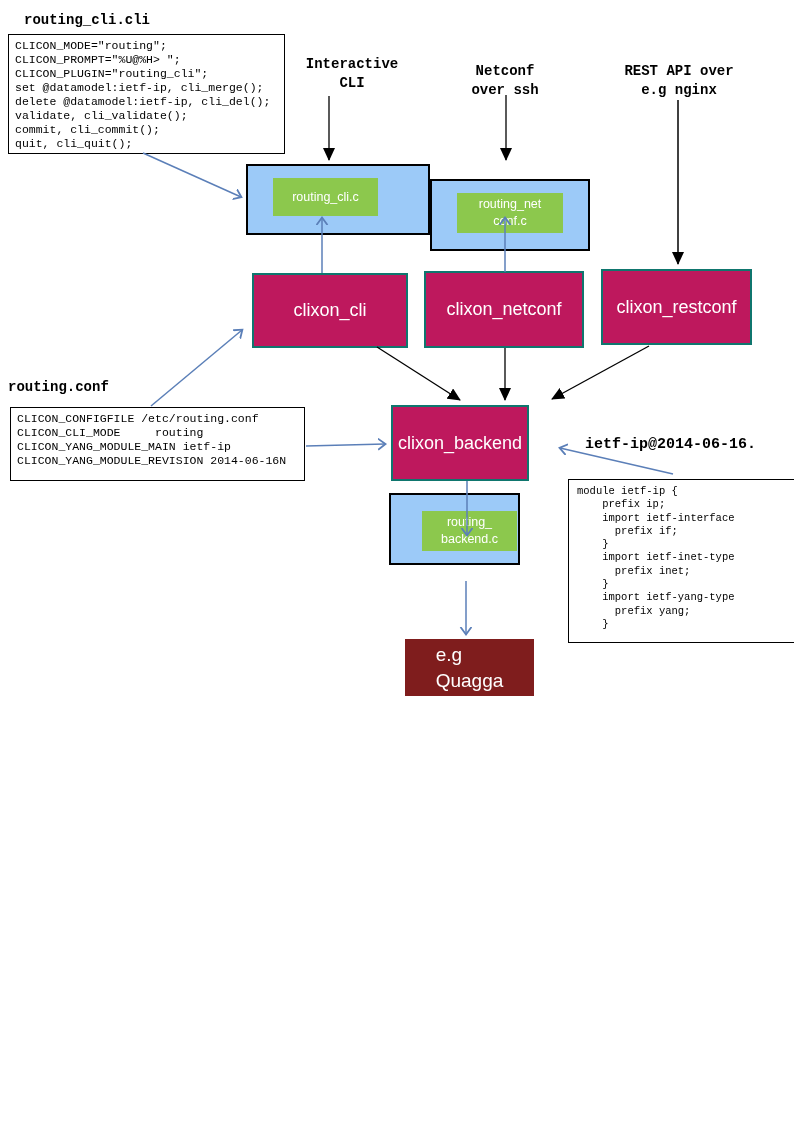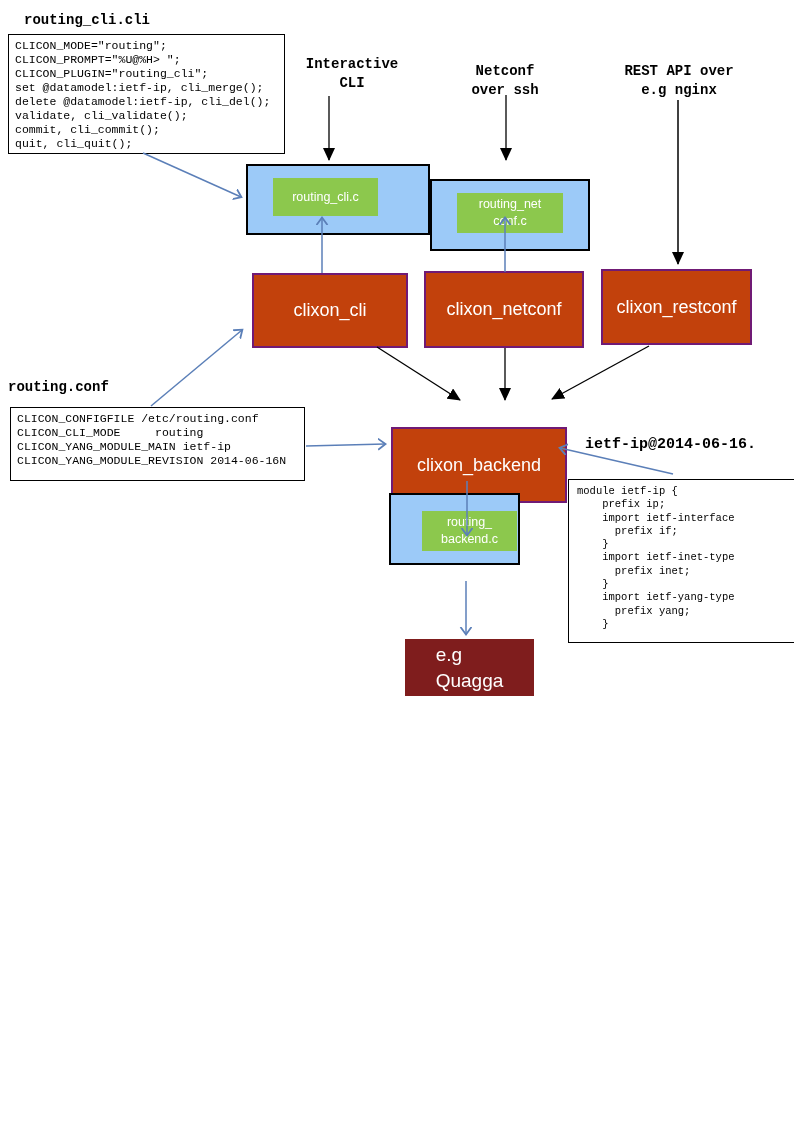--- a/index.html
+++ b/index.html
@@ -5,21 +5,21 @@
   html,body{margin:0;padding:0;background:#fff;}
   .canvas{position:relative;width:794px;height:1123px;background:#ffffff;overflow:hidden;
           font-family:"Liberation Mono",monospace;color:#000;}
   .mono-title{position:absolute;font:bold 14px/18px "Liberation Mono",monospace;white-space:pre;}
   .code-box{position:absolute;border:1px solid #000;background:#fff;
             font:11.5px/14px "Liberation Mono",monospace;white-space:pre;padding:4px 6px;overflow:hidden;}
   .yang-box{font:10.5px/13.3px "Liberation Mono",monospace;padding:5px 8px;}
   .top-label{position:absolute;font:bold 14px/19px "Liberation Mono",monospace;
              text-align:center;white-space:pre-line;}
   .ietf-label{position:absolute;font:bold 15px/18px "Liberation Mono",monospace;white-space:pre;}
-  .blue-node{position:absolute;background:#c2410c;border:2px solid #701a75;color:#fff;
+  .blue-node{position:absolute;background:#be185d;border:2px solid #0f766e;color:#fff;
              font-family:"Liberation Sans",sans-serif;font-size:18px;
              display:flex;align-items:center;justify-content:center;box-sizing:border-box;}
   .container{position:absolute;background:#9CCAF8;border:2px solid #000;box-sizing:border-box;}
   .green-node{position:absolute;background:#8CC84D;color:#fff;
               font:12.5px/17px "Liberation Sans",sans-serif;text-align:center;white-space:pre-line;
               display:flex;align-items:center;justify-content:center;}
   .quagga-node{position:absolute;background:#7f1d1d;color:#fff;
                font:19px/26px "Liberation Sans",sans-serif;text-align:left;white-space:pre-line;
                display:flex;align-items:center;justify-content:center;}
   .arrow-layer{position:absolute;left:0;top:0;z-index:10;pointer-events:none;}
@@ -57,21 +57,21 @@
     <div class="green-node" style="left:25px;top:12px;width:106px;height:40px;">routing_net
 conf.c</div>
   </div>
 
   <div class="blue-node" style="left:252px;top:273px;width:156px;height:75px;">clixon_cli</div>
 
   <div class="blue-node" style="left:424px;top:271px;width:160px;height:77px;">clixon_netconf</div>
 
   <div class="blue-node" style="left:601px;top:269px;width:151px;height:76px;">clixon_restconf</div>
 
-  <div class="blue-node" style="left:391px;top:427px;width:176px;height:76px;">clixon_backend</div>
+  <div class="blue-node" style="left:391px;top:405px;width:138px;height:76px;">clixon_backend</div>
 
   <div class="mono-title" style="left:8px;top:378px;">routing.conf</div>
 
   <div class="code-box" style="left:10px;top:407px;width:281px;height:64px;">CLICON_CONFIGFILE /etc/routing.conf
 CLICON_CLI_MODE     routing
 CLICON_YANG_MODULE_MAIN ietf-ip
 CLICON_YANG_MODULE_REVISION 2014-06-16N</div>
 
   <div class="ietf-label" style="left:585px;top:436px;">ietf-ip@2014-06-16.</div>
 

